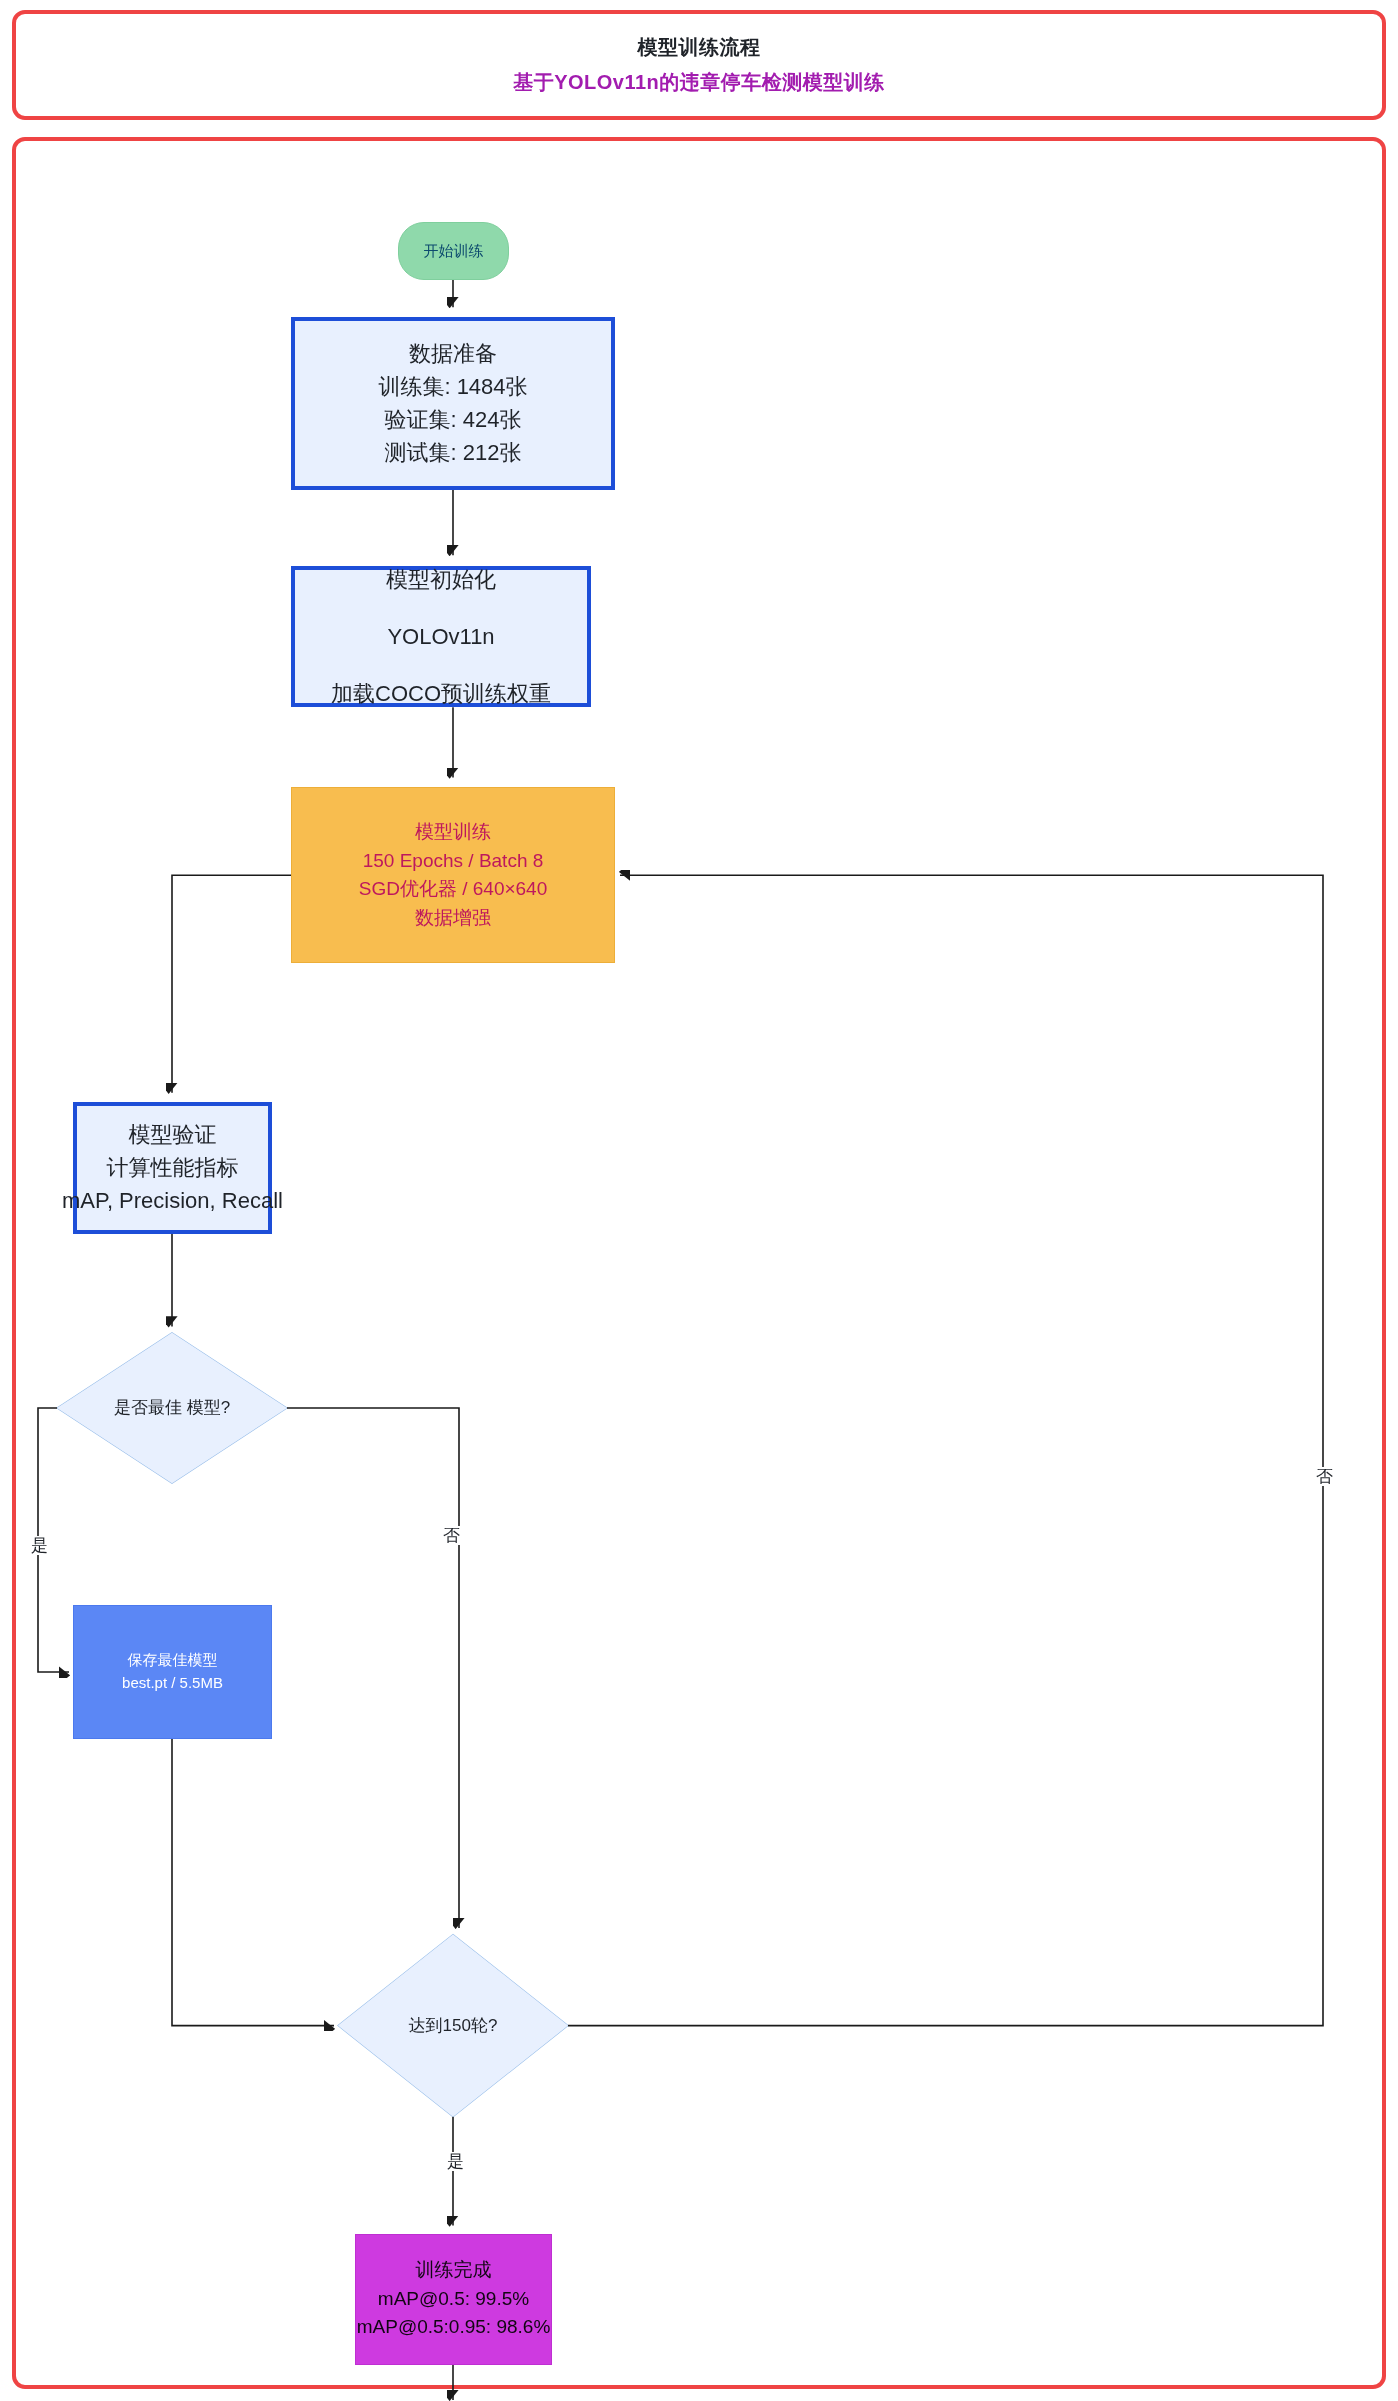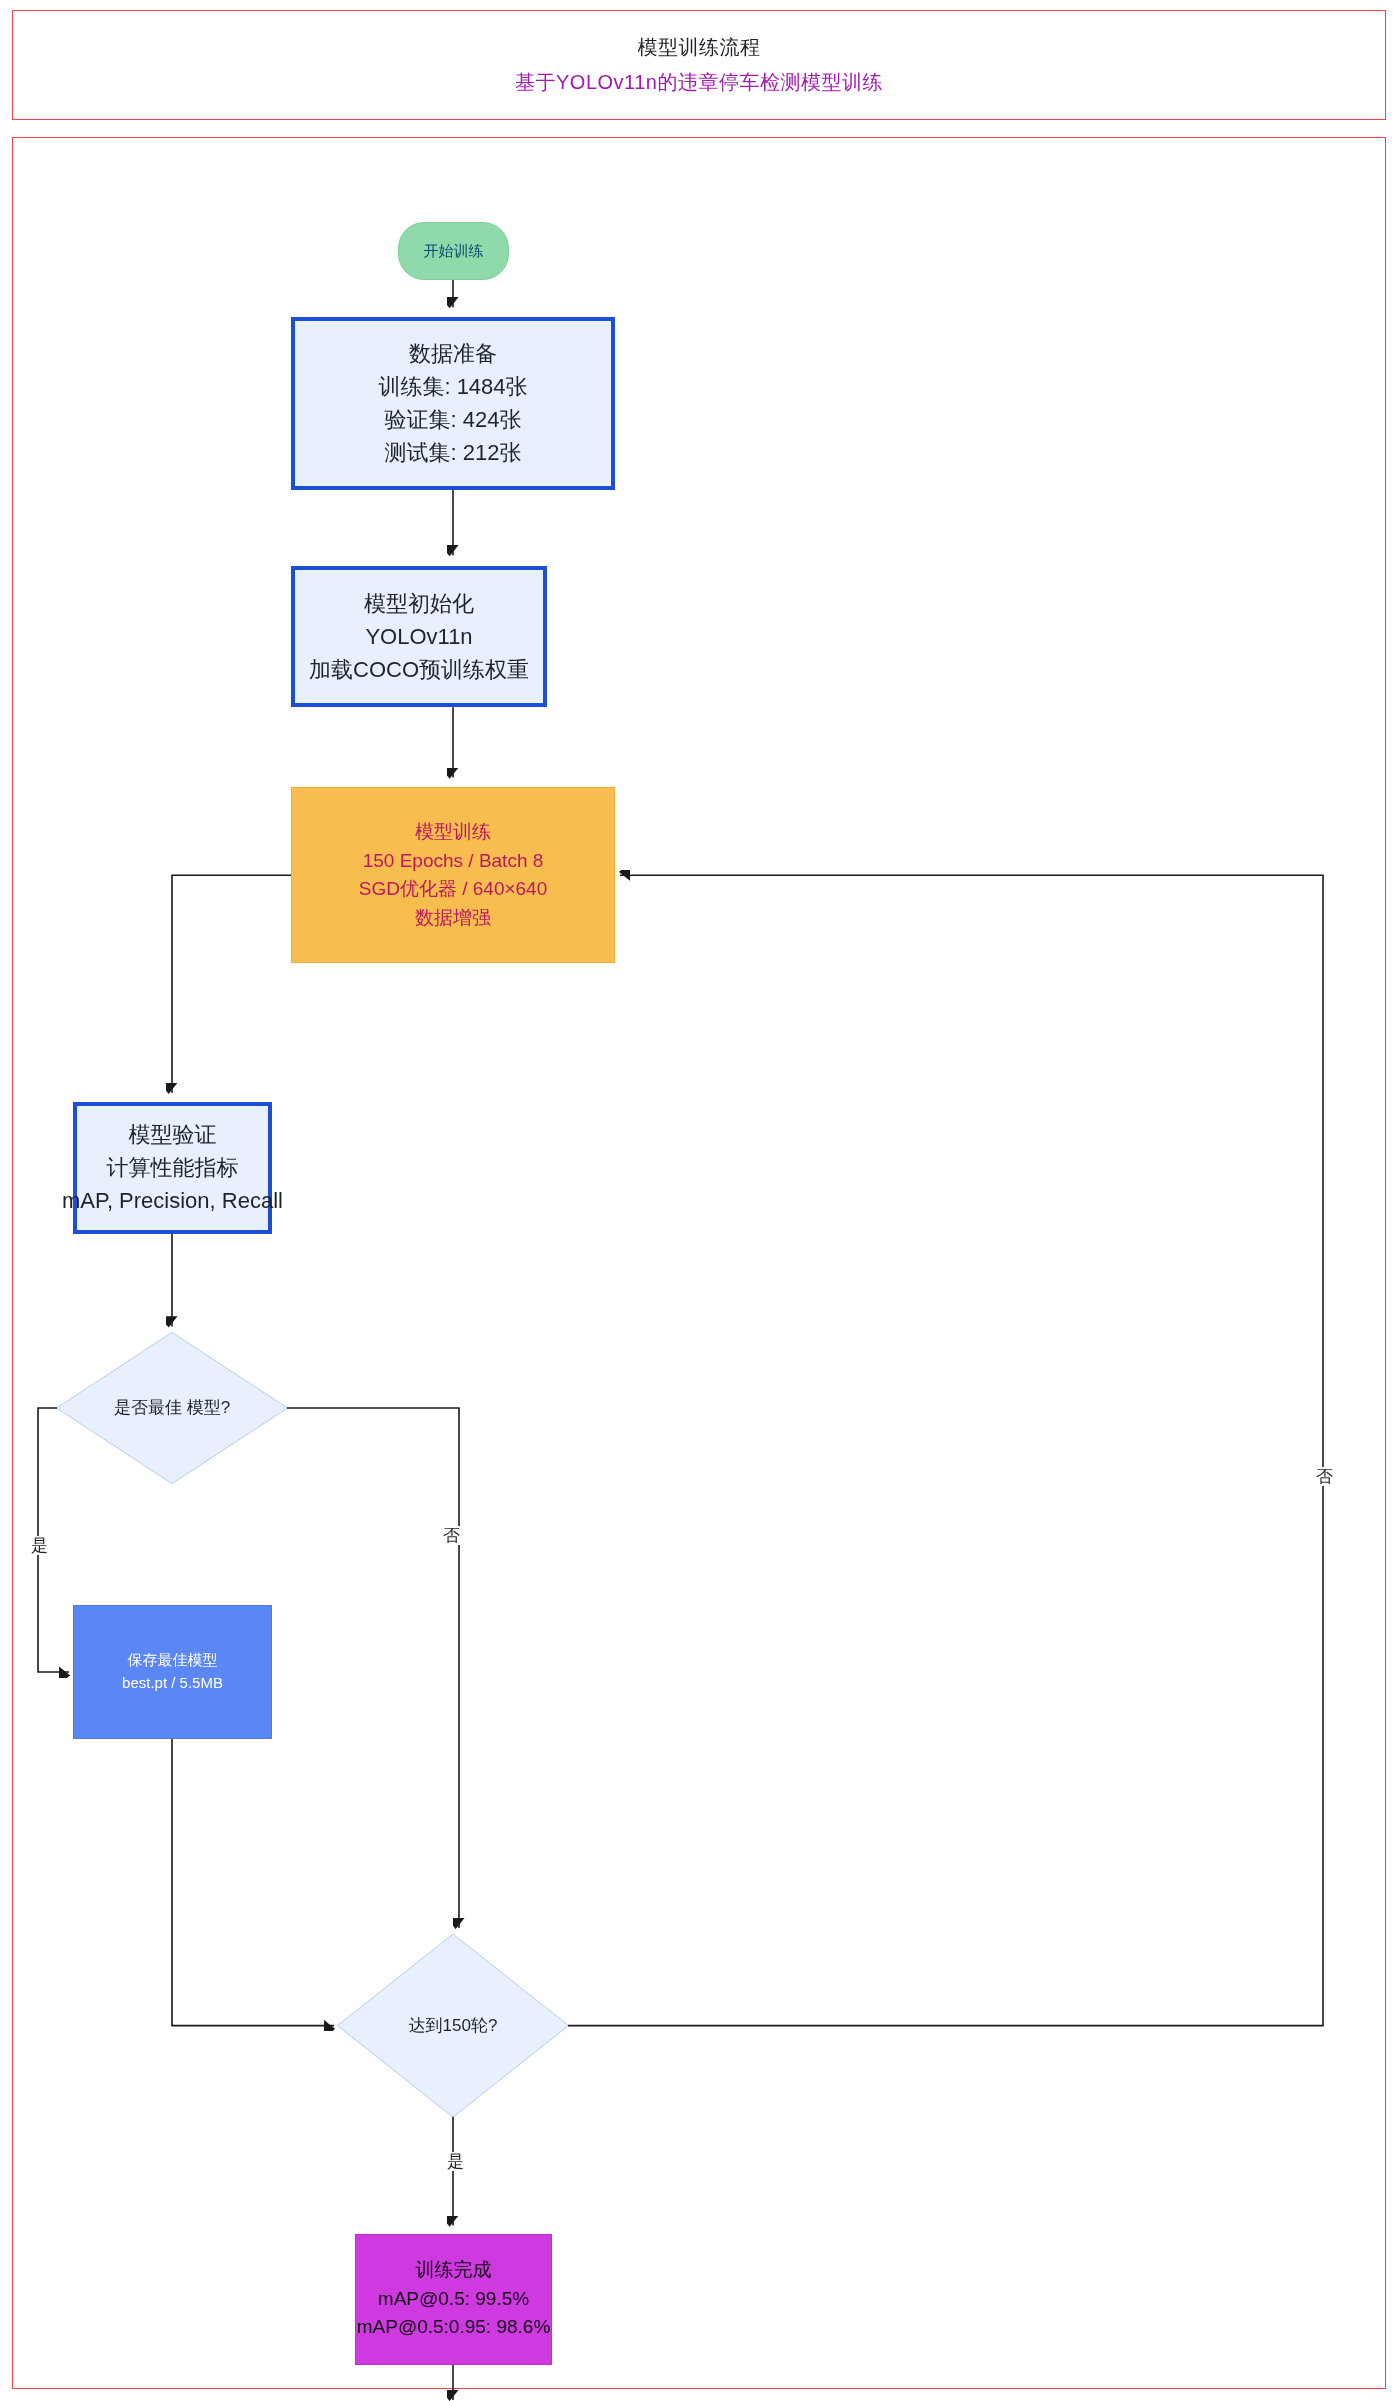--- a/index.html
+++ b/index.html
@@ -3,22 +3,23 @@
 <meta charset="utf-8">
 <style>
   html,body{margin:0;padding:0;background:#ffffff;}
   body{
     width:1398px;height:2401px;position:relative;overflow:hidden;
     font-family:"Liberation Sans","DejaVu Sans",sans-serif;
     -webkit-font-smoothing:antialiased;
   }
   
   .panel{
-    position:absolute;background:#ffffff;border:1px solid #ef4444;border-radius:0;
+    position:absolute;background:#ffffff;border:4px solid #ef4444;border-radius:13px;
     box-sizing:border-box;
+    font-weight:bold;
   }
   #header-panel{left:12px;top:10px;width:1374px;height:110px;}
   #canvas-panel{left:12px;top:137px;width:1374px;height:2252px;}
 
   #header-title-block{
     position:absolute;left:0;top:0;width:100%;height:100%;
     display:flex;flex-direction:column;align-items:center;justify-content:center;
     gap:8px;
   }
   #header-title-block .line1{font-size:20px;color:#1f2329;letter-spacing:.5px;}
@@ -120,21 +121,21 @@
   <span class="ln">开始训练</span>
 </div>
 
 <div class="node process-light" style="left: 291px; top: 316.8px; width: 324px; height: 172.8px;">
   <span class="ln">数据准备</span>
   <span class="ln">训练集: 1484张</span>
   <span class="ln">验证集: 424张</span>
   <span class="ln">测试集: 212张</span>
 </div>
 
-<div class="node process-light" style="left: 291px; top: 566.4px; width: 256px; height: 140.8px;">
+<div class="node process-light" style="left: 291px; top: 566.4px; width: 300px; height: 140.8px; gap: 24px;">
   <span class="ln">模型初始化</span>
   <span class="ln">YOLOv11n</span>
   <span class="ln">加载COCO预训练权重</span>
 </div>
 
 <div class="node process-orange" style="left: 291px; top: 787.2px; width: 324px; height: 176px;">
   <span class="ln">模型训练</span>
   <span class="ln">150 Epochs / Batch 8</span>
   <span class="ln">SGD优化器 / 640×640</span>
   <span class="ln">数据增强</span>

